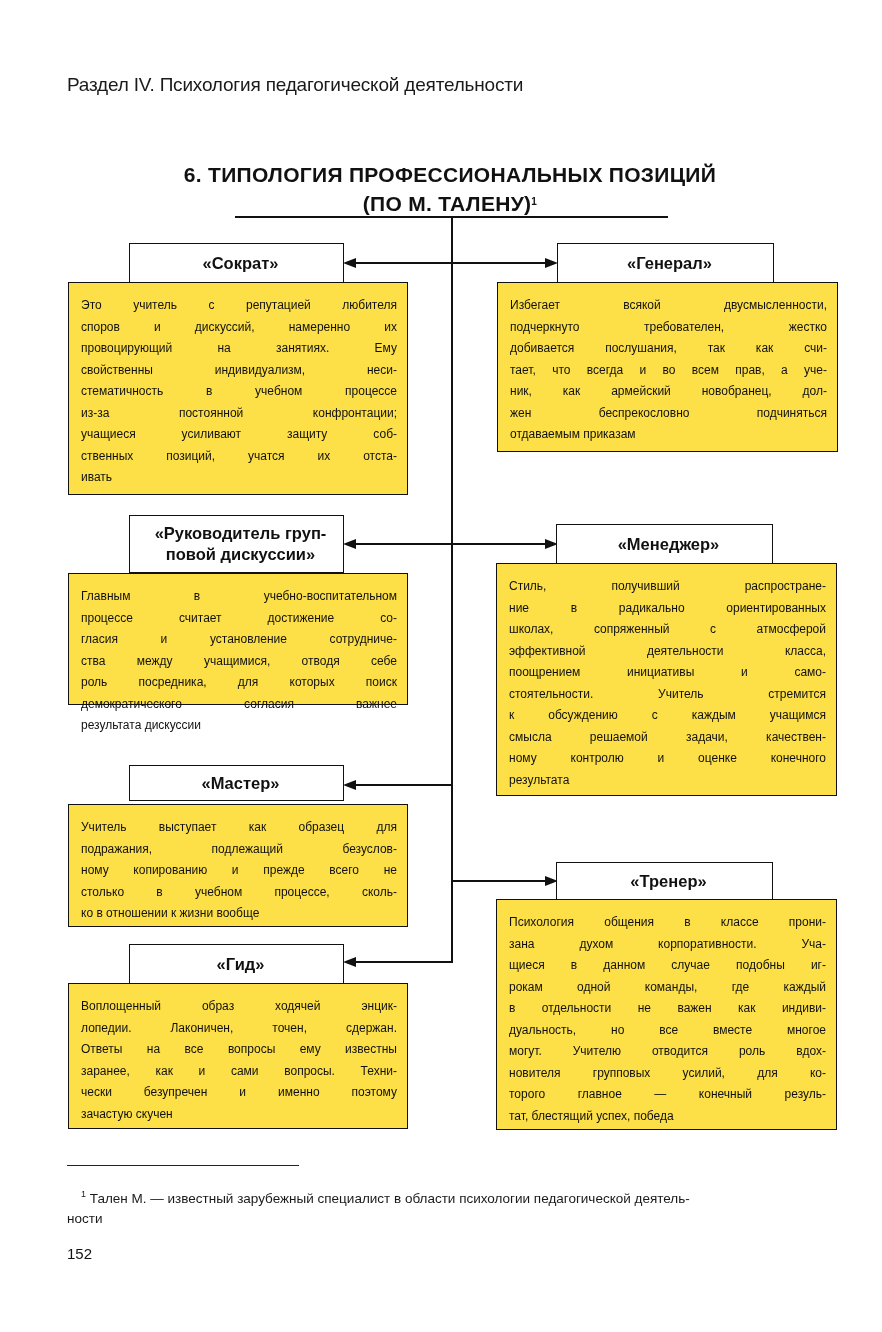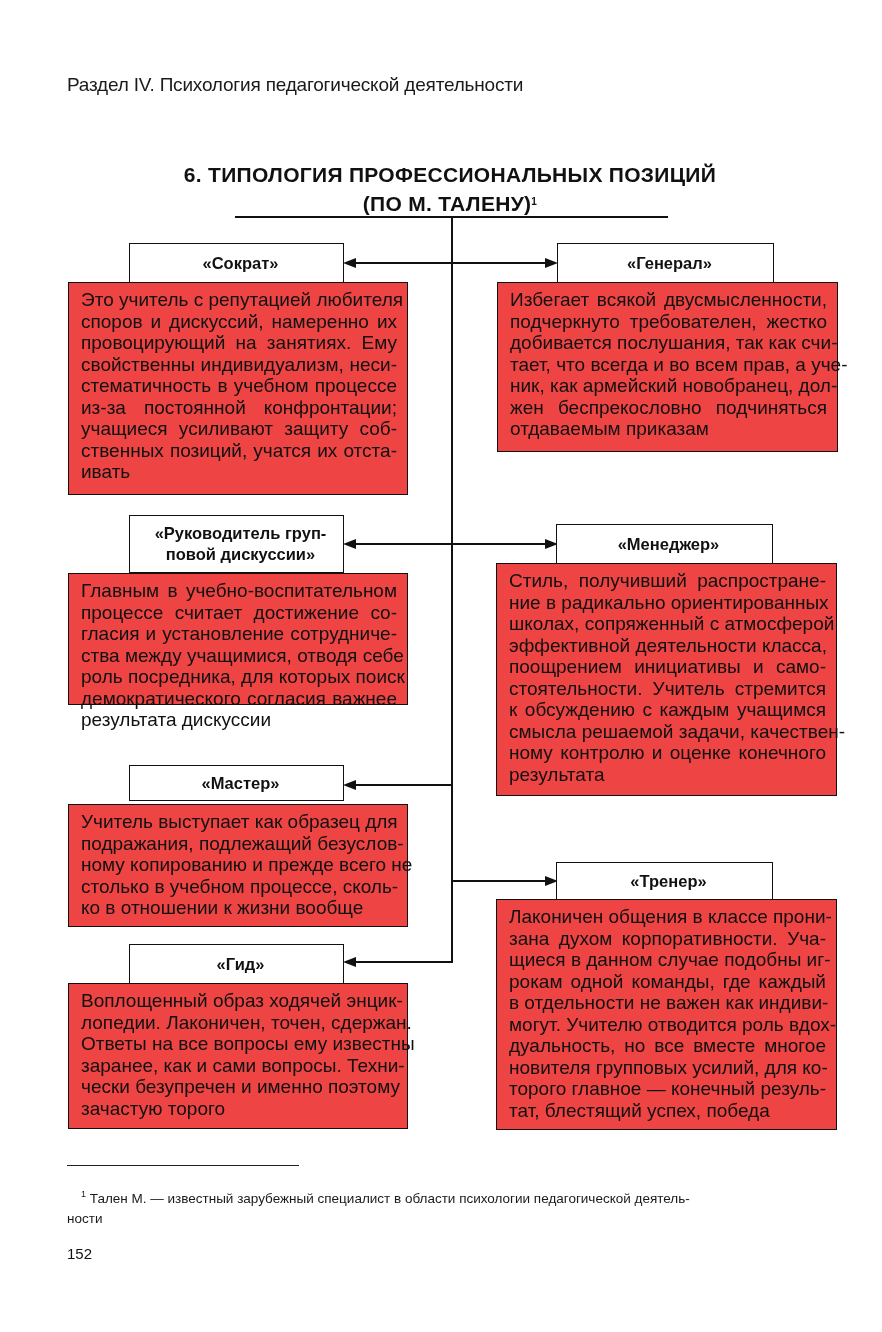--- a/index.html
+++ b/index.html
@@ -4,21 +4,21 @@
 <style>
   html, body { margin: 0; padding: 0; background: #ffffff; }
   body { width: 882px; height: 1332px; position: relative; overflow: hidden; color: #111; font-family: "Liberation Sans", sans-serif; }
   .abs { position: absolute; }
   .running-head { left: 67px; top: 74px; font-size: 19px; letter-spacing: -0.2px; color: #1a1a1a; }
   .title { left: 150px; width: 600px; text-align: center; font-weight: bold; font-size: 21px; line-height: 29px; letter-spacing: 0.3px; top: 160px; }
   .title sup { font-size: 10px; vertical-align: top; position: relative; top: -2px; }
   .hline { background: #111; height: 2px; }
   .vline { background: #111; width: 2px; }
   .label-box { border: 1.6px solid #111; background: #fff; font-weight: bold; font-size: 16.5px; text-align: center; display: flex; align-items: center; justify-content: center; line-height: 21px; box-sizing: border-box; padding-left: 8px; }
-  .desc-box { border: 1.6px solid #111; background: #ef4444; font-size: 19px; line-height: 21.5px; padding: 6px 10px 6px 12px; box-sizing: border-box; text-align: justify; }
+  .desc-box { border: 1.6px solid #111; background: #fde047; font-size: 12px; line-height: 21.5px; padding: 12px 10px 6px 12px; box-sizing: border-box; text-align: justify; }
   .desc-line { display: block; white-space: nowrap; text-align: justify; text-align-last: justify; }
   .desc-line.last { text-align-last: left; }
   .arrow-l { width: 0; height: 0; border-top: 5px solid transparent; border-bottom: 5px solid transparent; border-right: 13px solid #111; }
   .arrow-r { width: 0; height: 0; border-top: 5px solid transparent; border-bottom: 5px solid transparent; border-left: 13px solid #111; }
   .footnote-rule { left: 67px; top: 1165px; width: 232px; height: 1px; background: #222; }
   .footnote { left: 67px; top: 1184px; width: 770px; font-size: 13.5px; line-height: 20px; color: #1a1a1a; }
   .footnote sup { font-size: 9px; }
   .page-num { left: 67px; top: 1245px; font-size: 15px; }
 </style>
 </head>
@@ -87,21 +87,21 @@
   <span class="desc-line last">ко в отношении к жизни вообще</span>
 </div>
 
 <div class="abs label-box" style="left:129px; top:944px; width:215px; height:40px;">«Гид»</div>
 <div class="abs desc-box" style="left:68px; top:983px; width:340px; height:146px;">
   <span class="desc-line">Воплощенный образ ходячей энцик-</span>
   <span class="desc-line">лопедии. Лаконичен, точен, сдержан.</span>
   <span class="desc-line">Ответы на все вопросы ему известны</span>
   <span class="desc-line">заранее, как и сами вопросы. Техни-</span>
   <span class="desc-line">чески безупречен и именно поэтому</span>
-  <span class="desc-line last">зачастую торого</span>
+  <span class="desc-line last">зачастую скучен</span>
 </div>
 
 <div class="abs label-box" style="left:557px; top:243px; width:217px; height:40px;">«Генерал»</div>
 <div class="abs desc-box" style="left:497px; top:282px; width:341px; height:170px;">
   <span class="desc-line">Избегает всякой двусмысленности,</span>
   <span class="desc-line">подчеркнуто требователен, жестко</span>
   <span class="desc-line">добивается послушания, так как счи-</span>
   <span class="desc-line">тает, что всегда и во всем прав, а уче-</span>
   <span class="desc-line">ник, как армейский новобранец, дол-</span>
   <span class="desc-line">жен беспрекословно подчиняться</span>
@@ -117,27 +117,27 @@
   <span class="desc-line">поощрением инициативы и само-</span>
   <span class="desc-line">стоятельности. Учитель стремится</span>
   <span class="desc-line">к обсуждению с каждым учащимся</span>
   <span class="desc-line">смысла решаемой задачи, качествен-</span>
   <span class="desc-line">ному контролю и оценке конечного</span>
   <span class="desc-line last">результата</span>
 </div>
 
 <div class="abs label-box" style="left:556px; top:862px; width:217px; height:38px;">«Тренер»</div>
 <div class="abs desc-box" style="left:496px; top:899px; width:341px; height:231px;">
-  <span class="desc-line">Лаконичен общения в классе прони-</span>
+  <span class="desc-line">Психология общения в классе прони-</span>
   <span class="desc-line">зана духом корпоративности. Уча-</span>
   <span class="desc-line">щиеся в данном случае подобны иг-</span>
   <span class="desc-line">рокам одной команды, где каждый</span>
   <span class="desc-line">в отдельности не важен как индиви-</span>
+  <span class="desc-line">дуальность, но все вместе многое</span>
   <span class="desc-line">могут. Учителю отводится роль вдох-</span>
-  <span class="desc-line">дуальность, но все вместе многое</span>
   <span class="desc-line">новителя групповых усилий, для ко-</span>
   <span class="desc-line">торого главное — конечный резуль-</span>
   <span class="desc-line last">тат, блестящий успех, победа</span>
 </div>
 
 <div class="abs footnote-rule"></div>
 <div class="abs footnote">
   <div style="text-indent:14px;"><sup>1</sup> <span>Тален М. — известный зарубежный специалист в области психологии педагогической деятель-</span></div>
   <div>ности</div>
 </div>

